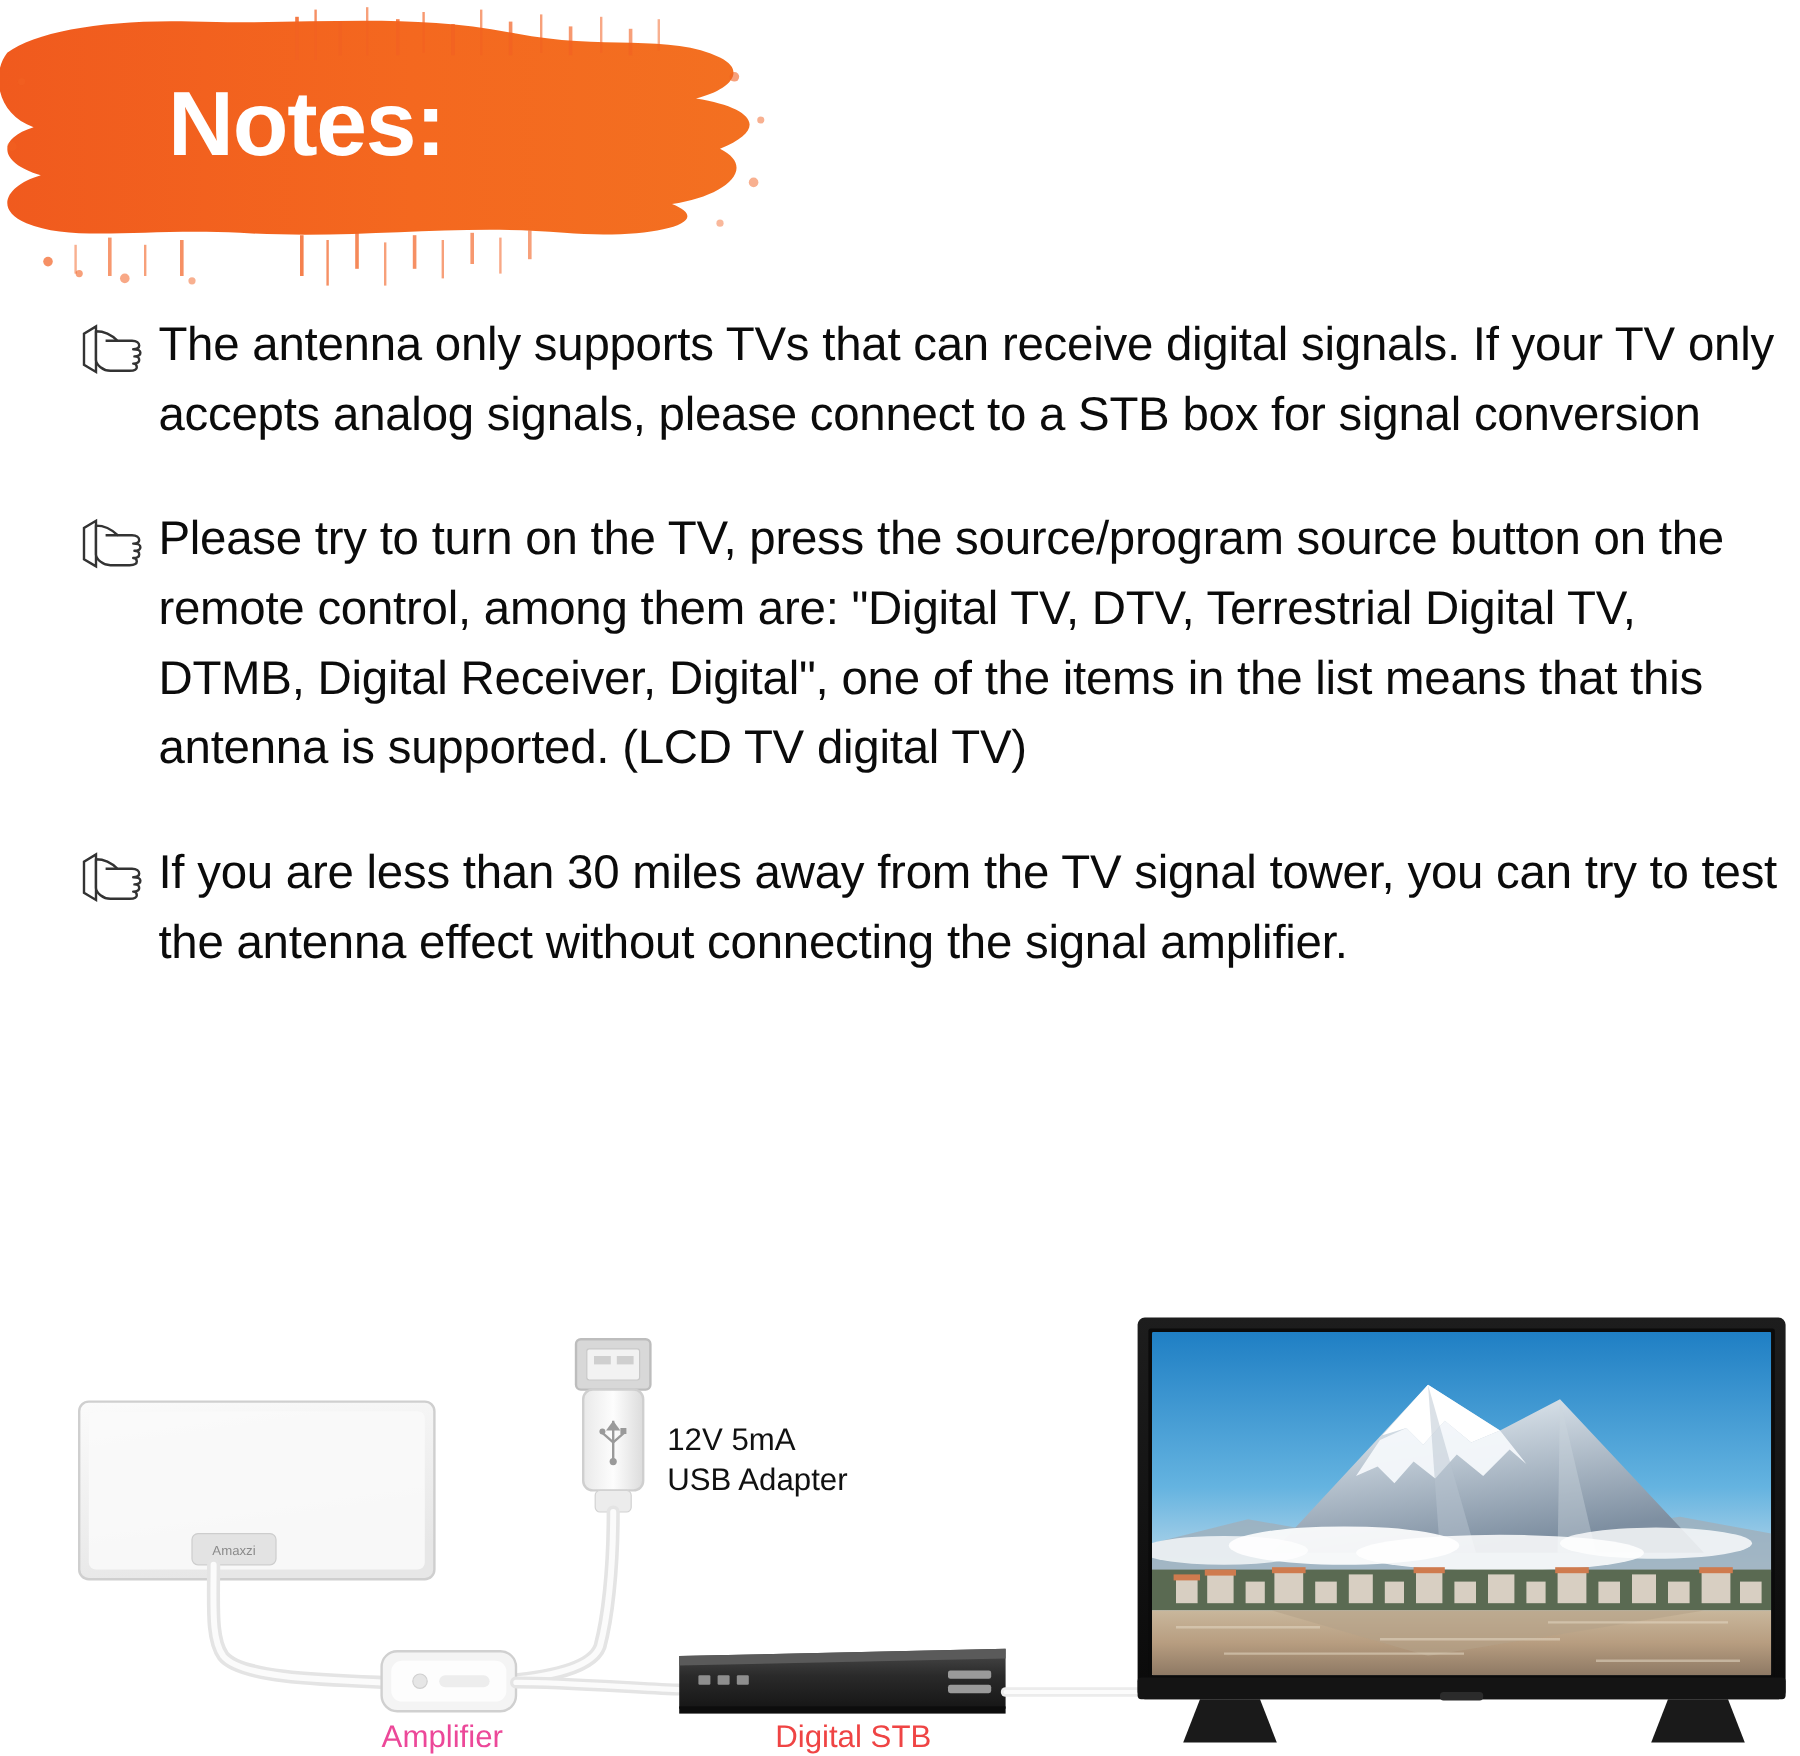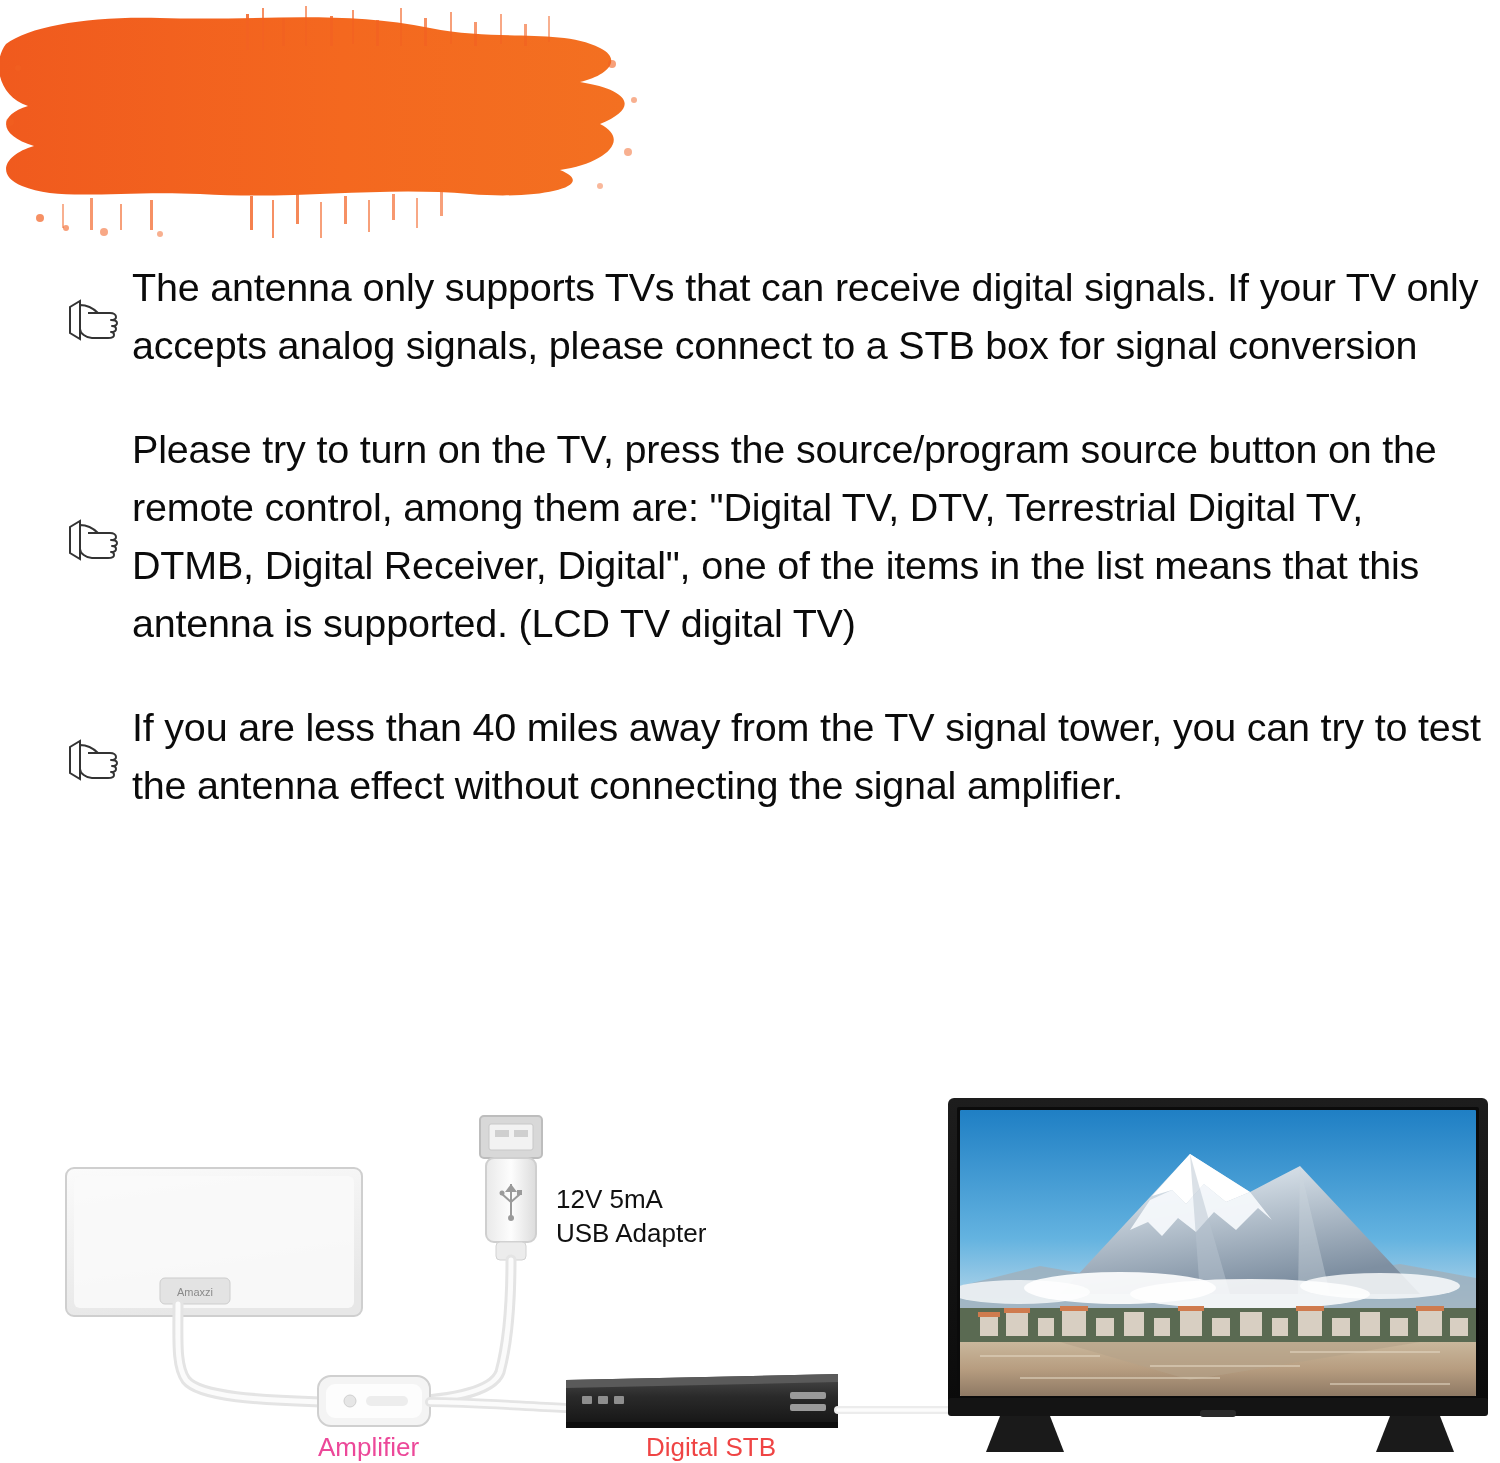--- a/index.html
+++ b/index.html
@@ -40,21 +40,21 @@
   
   .notes {
     position: absolute;
     left: 66px;
     top: 258px;
     width: 1420px;
   }
   .note {
     position: relative;
     display: flex;
-    align-items: center;
+    align-items: flex-start;
     margin-bottom: 46px;
   }
   .note-icon {
     flex: 0 0 auto;
     width: 66px;
     padding-top: 12px;
   }
   .note-text {
     font-size: 39.5px;
     line-height: 1.47;
@@ -150,20 +150,21 @@
         <circle cx="104" cy="228" r="4" opacity="0.55"></circle>
         <circle cx="160" cy="230" r="3" opacity="0.5"></circle>
         <circle cx="612" cy="60" r="4" opacity="0.6"></circle>
         <circle cx="634" cy="96" r="3" opacity="0.5"></circle>
         <circle cx="628" cy="148" r="4" opacity="0.5"></circle>
         <circle cx="600" cy="182" r="3" opacity="0.45"></circle>
         <circle cx="18" cy="64" r="3" opacity="0.5"></circle>
         <circle cx="10" cy="118" r="4" opacity="0.45"></circle>
       </g>
     </svg>
+    <div class="banner-title">Notes:</div>
   </div>
 
   <div class="notes">
 
     <div class="note">
       <div class="note-icon">
         <svg width="56" height="42" viewBox="0 0 56 42" xmlns="http://www.w3.org/2000/svg">
           <path d="M4,8 L4,34 L14,40 L14,2 Z" fill="#ffffff" stroke="#333" stroke-width="2"></path>
           <path d="M14,6 C22,6 28,10 32,14 L44,14 C48,14 50,16 50,18 C50,20 48,21 45,21
                    C49,21 51,22 51,24 C51,26 49,27 46,27 C49,27 50,28 50,30 C50,32 48,33 45,33
@@ -190,21 +191,21 @@
     <div class="note">
       <div class="note-icon">
         <svg width="56" height="42" viewBox="0 0 56 42" xmlns="http://www.w3.org/2000/svg">
           <path d="M4,8 L4,34 L14,40 L14,2 Z" fill="#ffffff" stroke="#333" stroke-width="2"></path>
           <path d="M14,6 C22,6 28,10 32,14 L44,14 C48,14 50,16 50,18 C50,20 48,21 45,21
                    C49,21 51,22 51,24 C51,26 49,27 46,27 C49,27 50,28 50,30 C50,32 48,33 45,33
                    C47,33 48,34 48,36 C48,38 46,39 42,39 L26,39 C20,39 14,34 14,30 Z" fill="#ffffff" stroke="#333" stroke-width="2" stroke-linejoin="round"></path>
           <path d="M32,14 L22,14" stroke="#333" stroke-width="2"></path>
         </svg>
       </div>
-      <div class="note-text">If you are less than 40 miles away from the TV signal tower, you can try to test the antenna effect without connecting the signal amplifier.</div>
+      <div class="note-text">If you are less than 30 miles away from the TV signal tower, you can try to test the antenna effect without connecting the signal amplifier.</div>
     </div>
 
   </div>
 
   <div class="diagram">
 
     <svg width="1500" height="383" viewBox="0 0 1500 383" xmlns="http://www.w3.org/2000/svg">
       <defs>
         <linearGradient id="antGrad" x1="0" y1="0" x2="0.3" y2="1">
           <stop offset="0%" stop-color="#fbfbfb"></stop>

